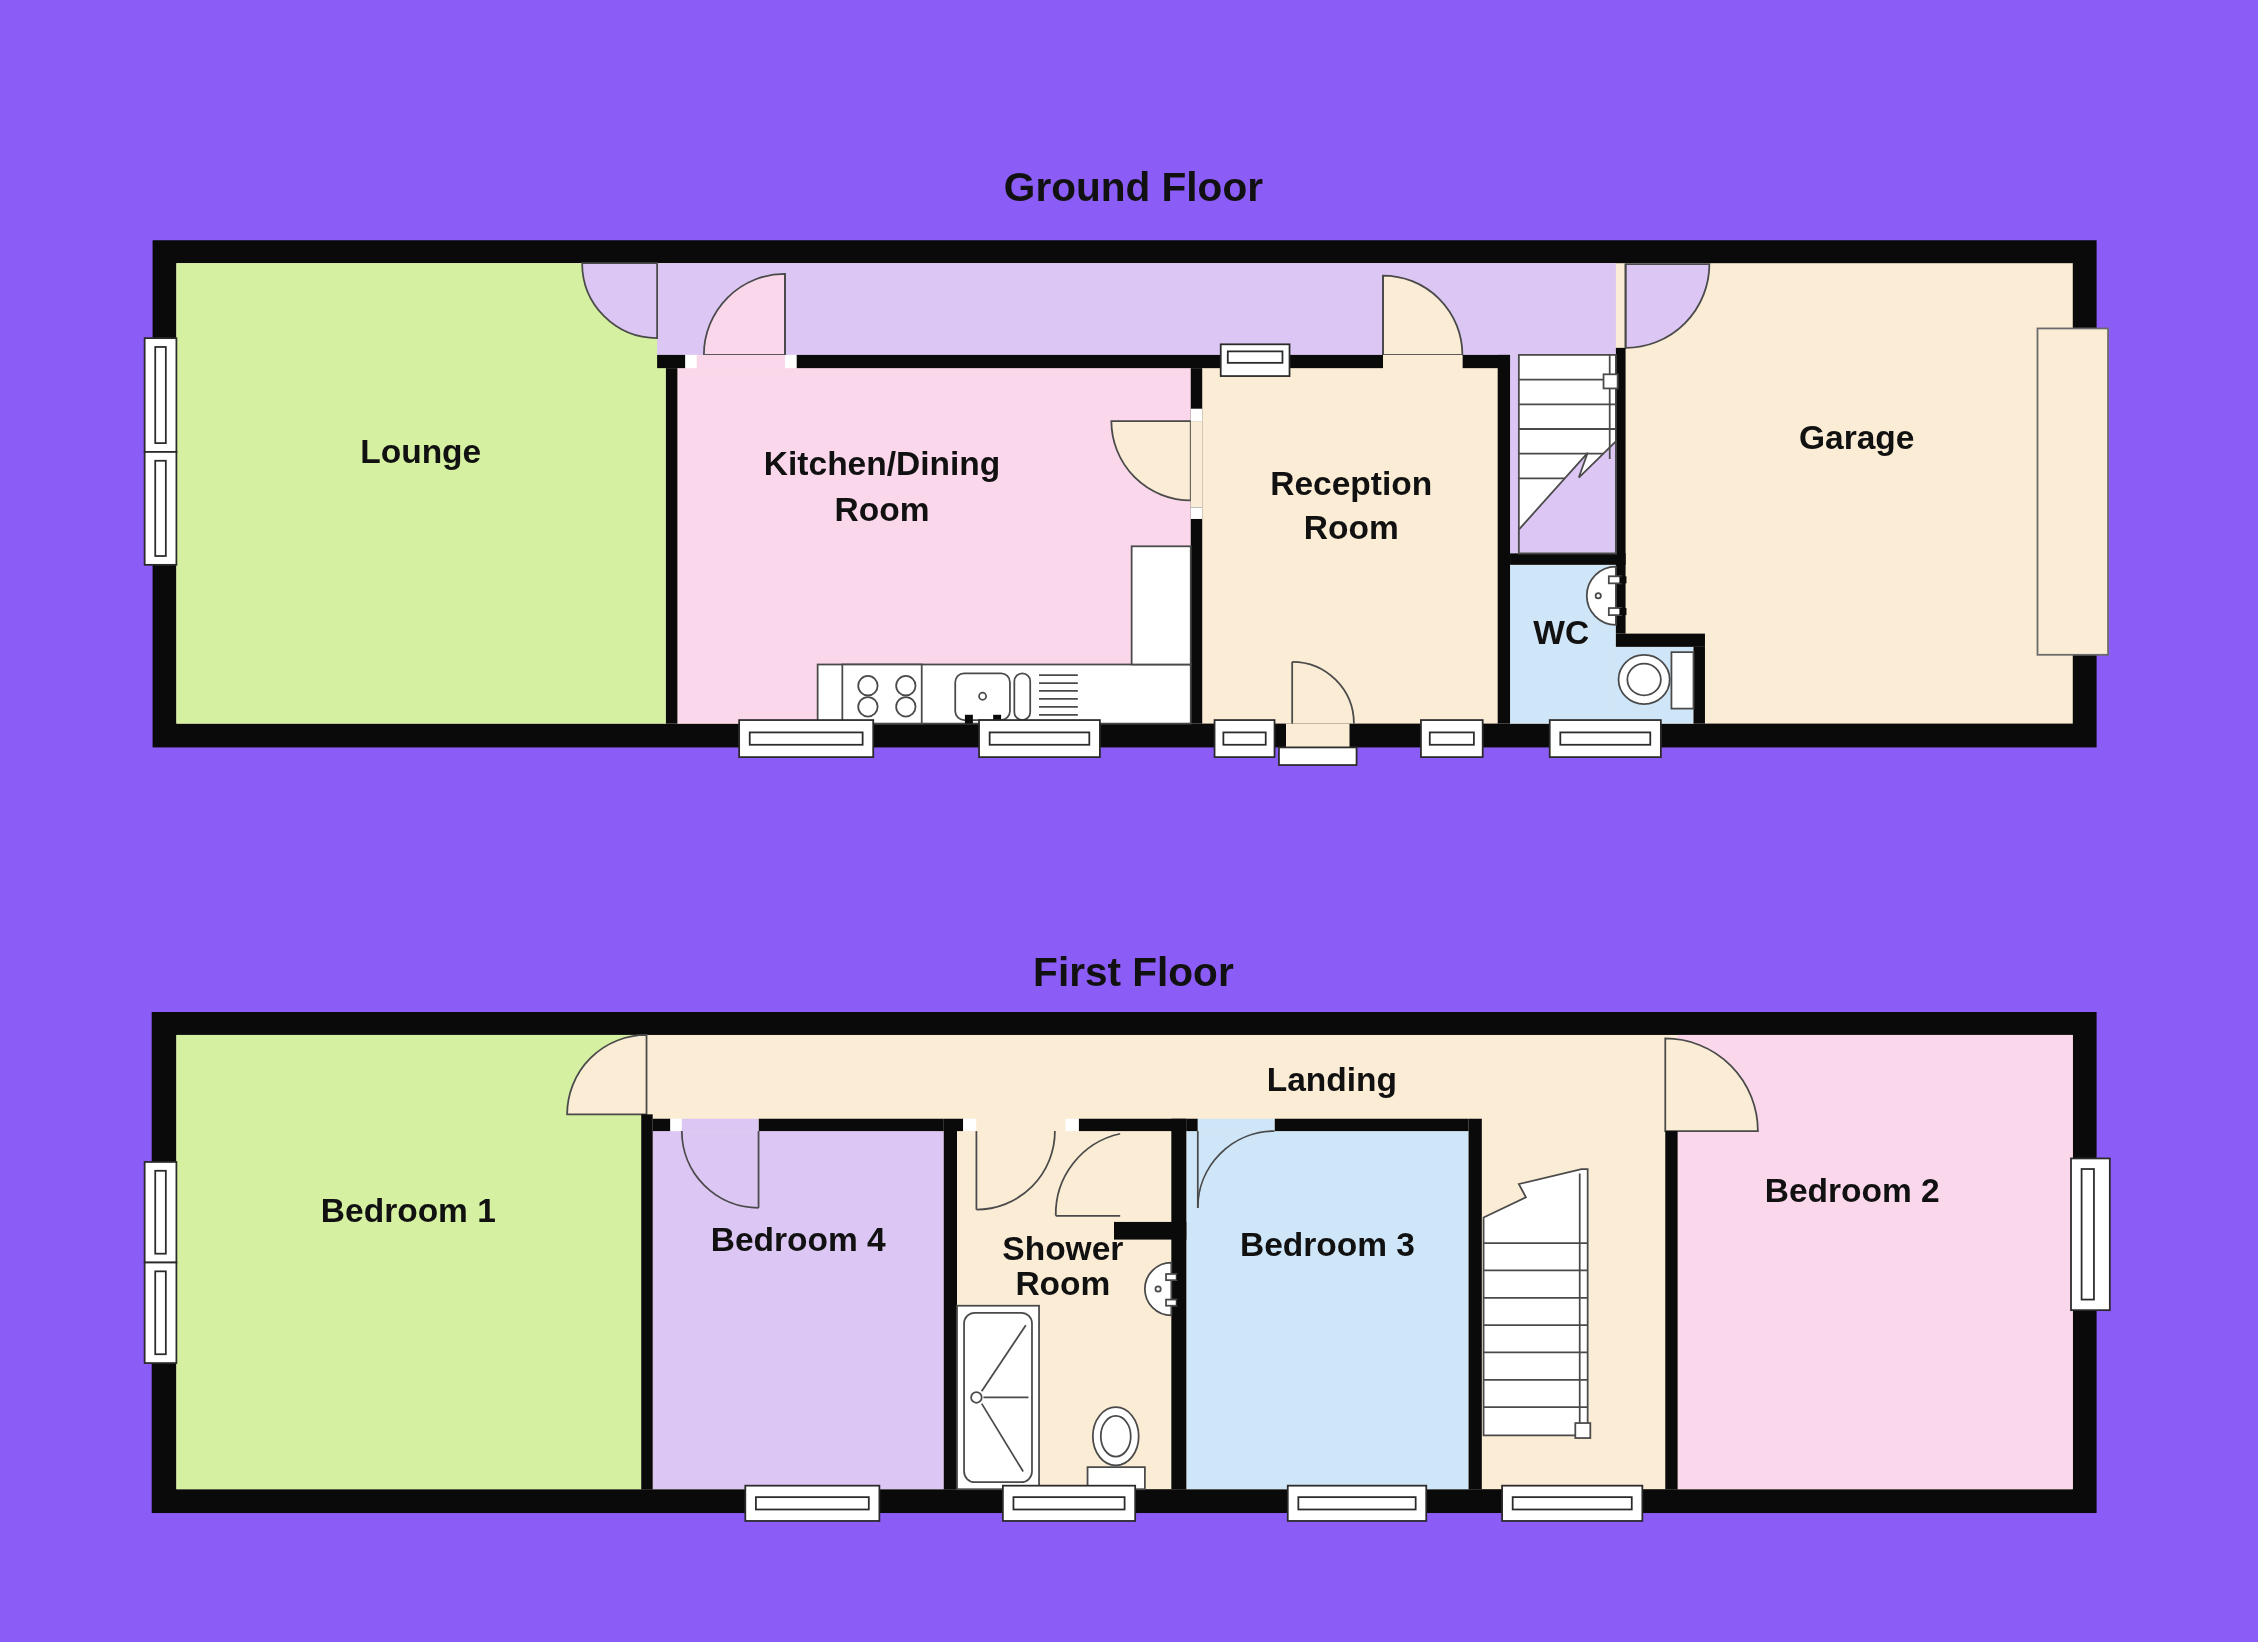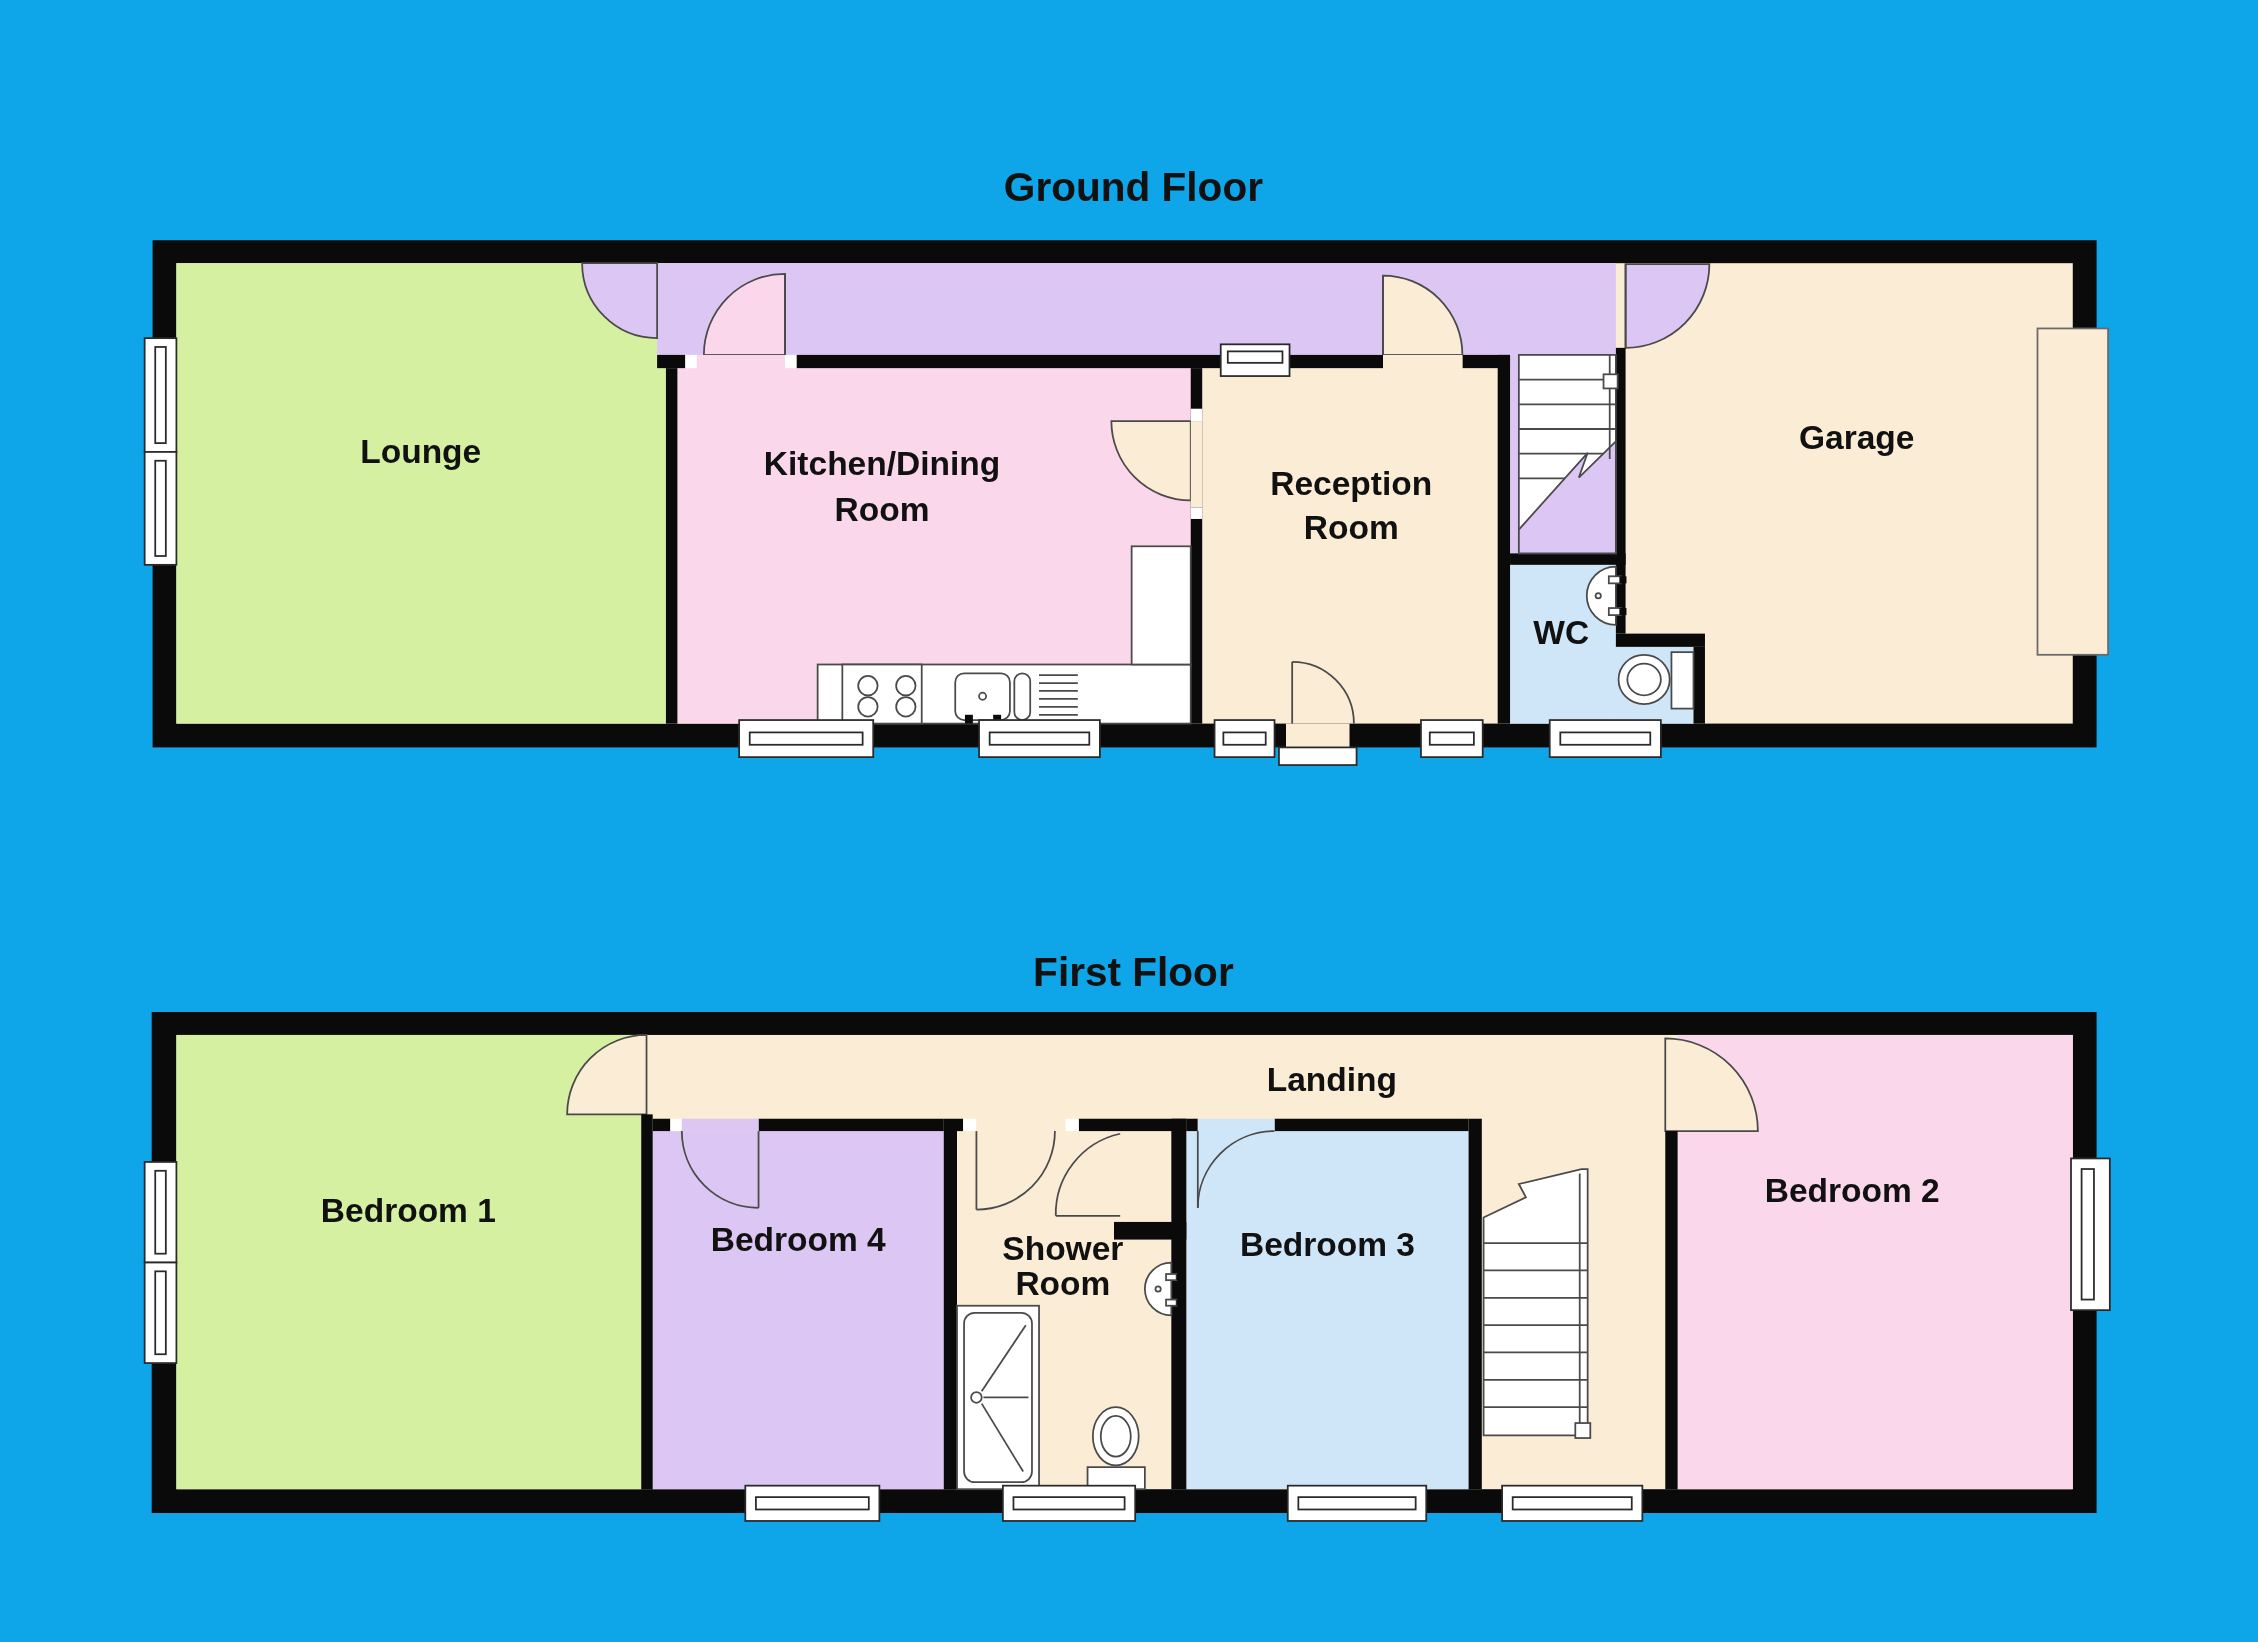--- a/index.html
+++ b/index.html
@@ -1,16 +1,16 @@
 <!DOCTYPE html>
 <html style="font-size:14px"><head>
 <meta charset="utf-8">
 <style>
   html,body{margin:0;padding:0;background:#ffffff;}
-  .canvas{position:relative;width:2258px;height:1643px;background:#0ea5e9;overflow:hidden;}
+  .canvas{position:relative;width:2258px;height:1643px;background:#8b5cf6;overflow:hidden;}
   svg{position:absolute;left:0;top:0;}
   text{font-family:"Liberation Sans","DejaVu Sans",sans-serif;font-weight:bold;fill:#111111;}
   .title-text{font-size:46px;}
   .room-text{font-size:38px;}
   .wall{fill:#0a0a0a;}
   .jamb{fill:#ffffff;}
   .fix{fill:#ffffff;stroke:#4a4a4a;stroke-width:2;}
   .fixline{stroke:#4a4a4a;stroke-width:2;fill:none;}
   .arc{fill:none;stroke:#4a4a4a;stroke-width:2;}
   .win{fill:#ffffff;stroke:#2a2a2a;stroke-width:2;}

